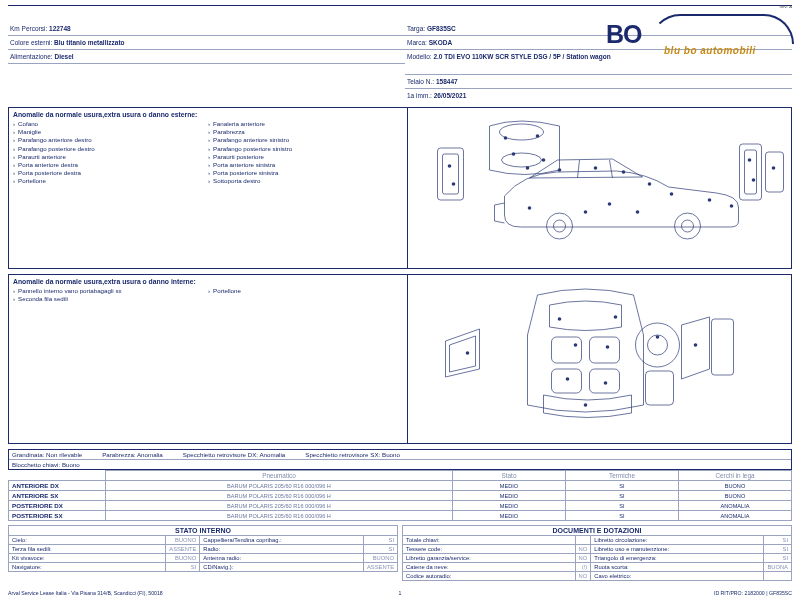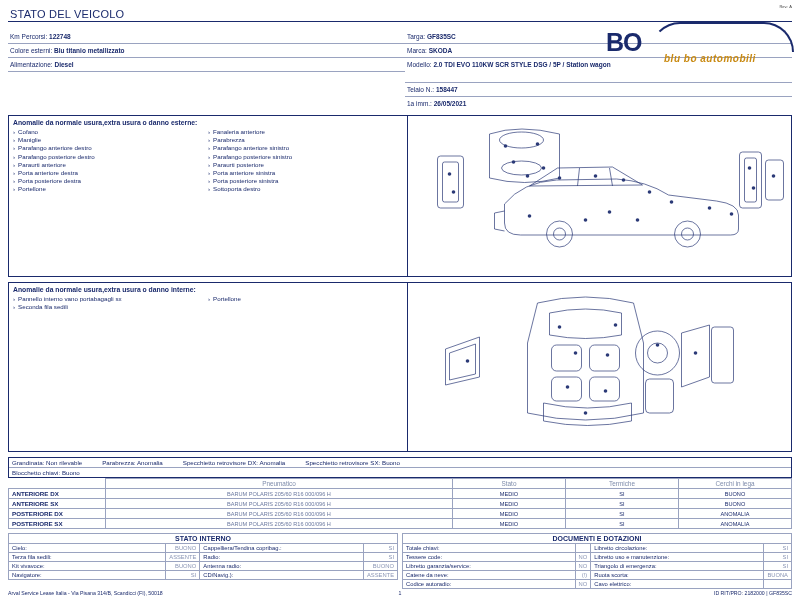--- a/index.html
+++ b/index.html
@@ -39,21 +39,21 @@
   }
   .title-rule {
     border-bottom: 1px solid #1a2a6c;
     margin: 1px 0 0 0;
     width: 100%;
   }
 
   
   .hdr {
     display: flex;
-    margin-top: 8px;
+    margin-top: 16px;
     gap: 0;
   }
   .hdr-left { width: 397px; }
   .hdr-right { width: 387px; position: relative; }
   .kv {
     border-bottom: 1px solid #9aa3c0;
     padding: 1px 2px 1px 2px;
     height: 11px;
     line-height: 11px;
     white-space: nowrap;
@@ -233,21 +233,20 @@
   }
   .footer .mid { position: absolute; left: 50%; transform: translateX(-50%); }
 </style>
 </head>
 <body>
 
 <div class="page">
 
   <div class="rev">Rev.: A</div>
 
-  <div class="title">STATO DEL VEICOLO</div>
   <div class="title-rule"></div>
 
   <div class="hdr">
     <div class="hdr-left">
       <div class="kv">
         <span class="k">Km Percorsi:</span>
         <span class="v">122748</span>
       </div>
       <div class="kv">
         <span class="k">Colore esterni:</span>

